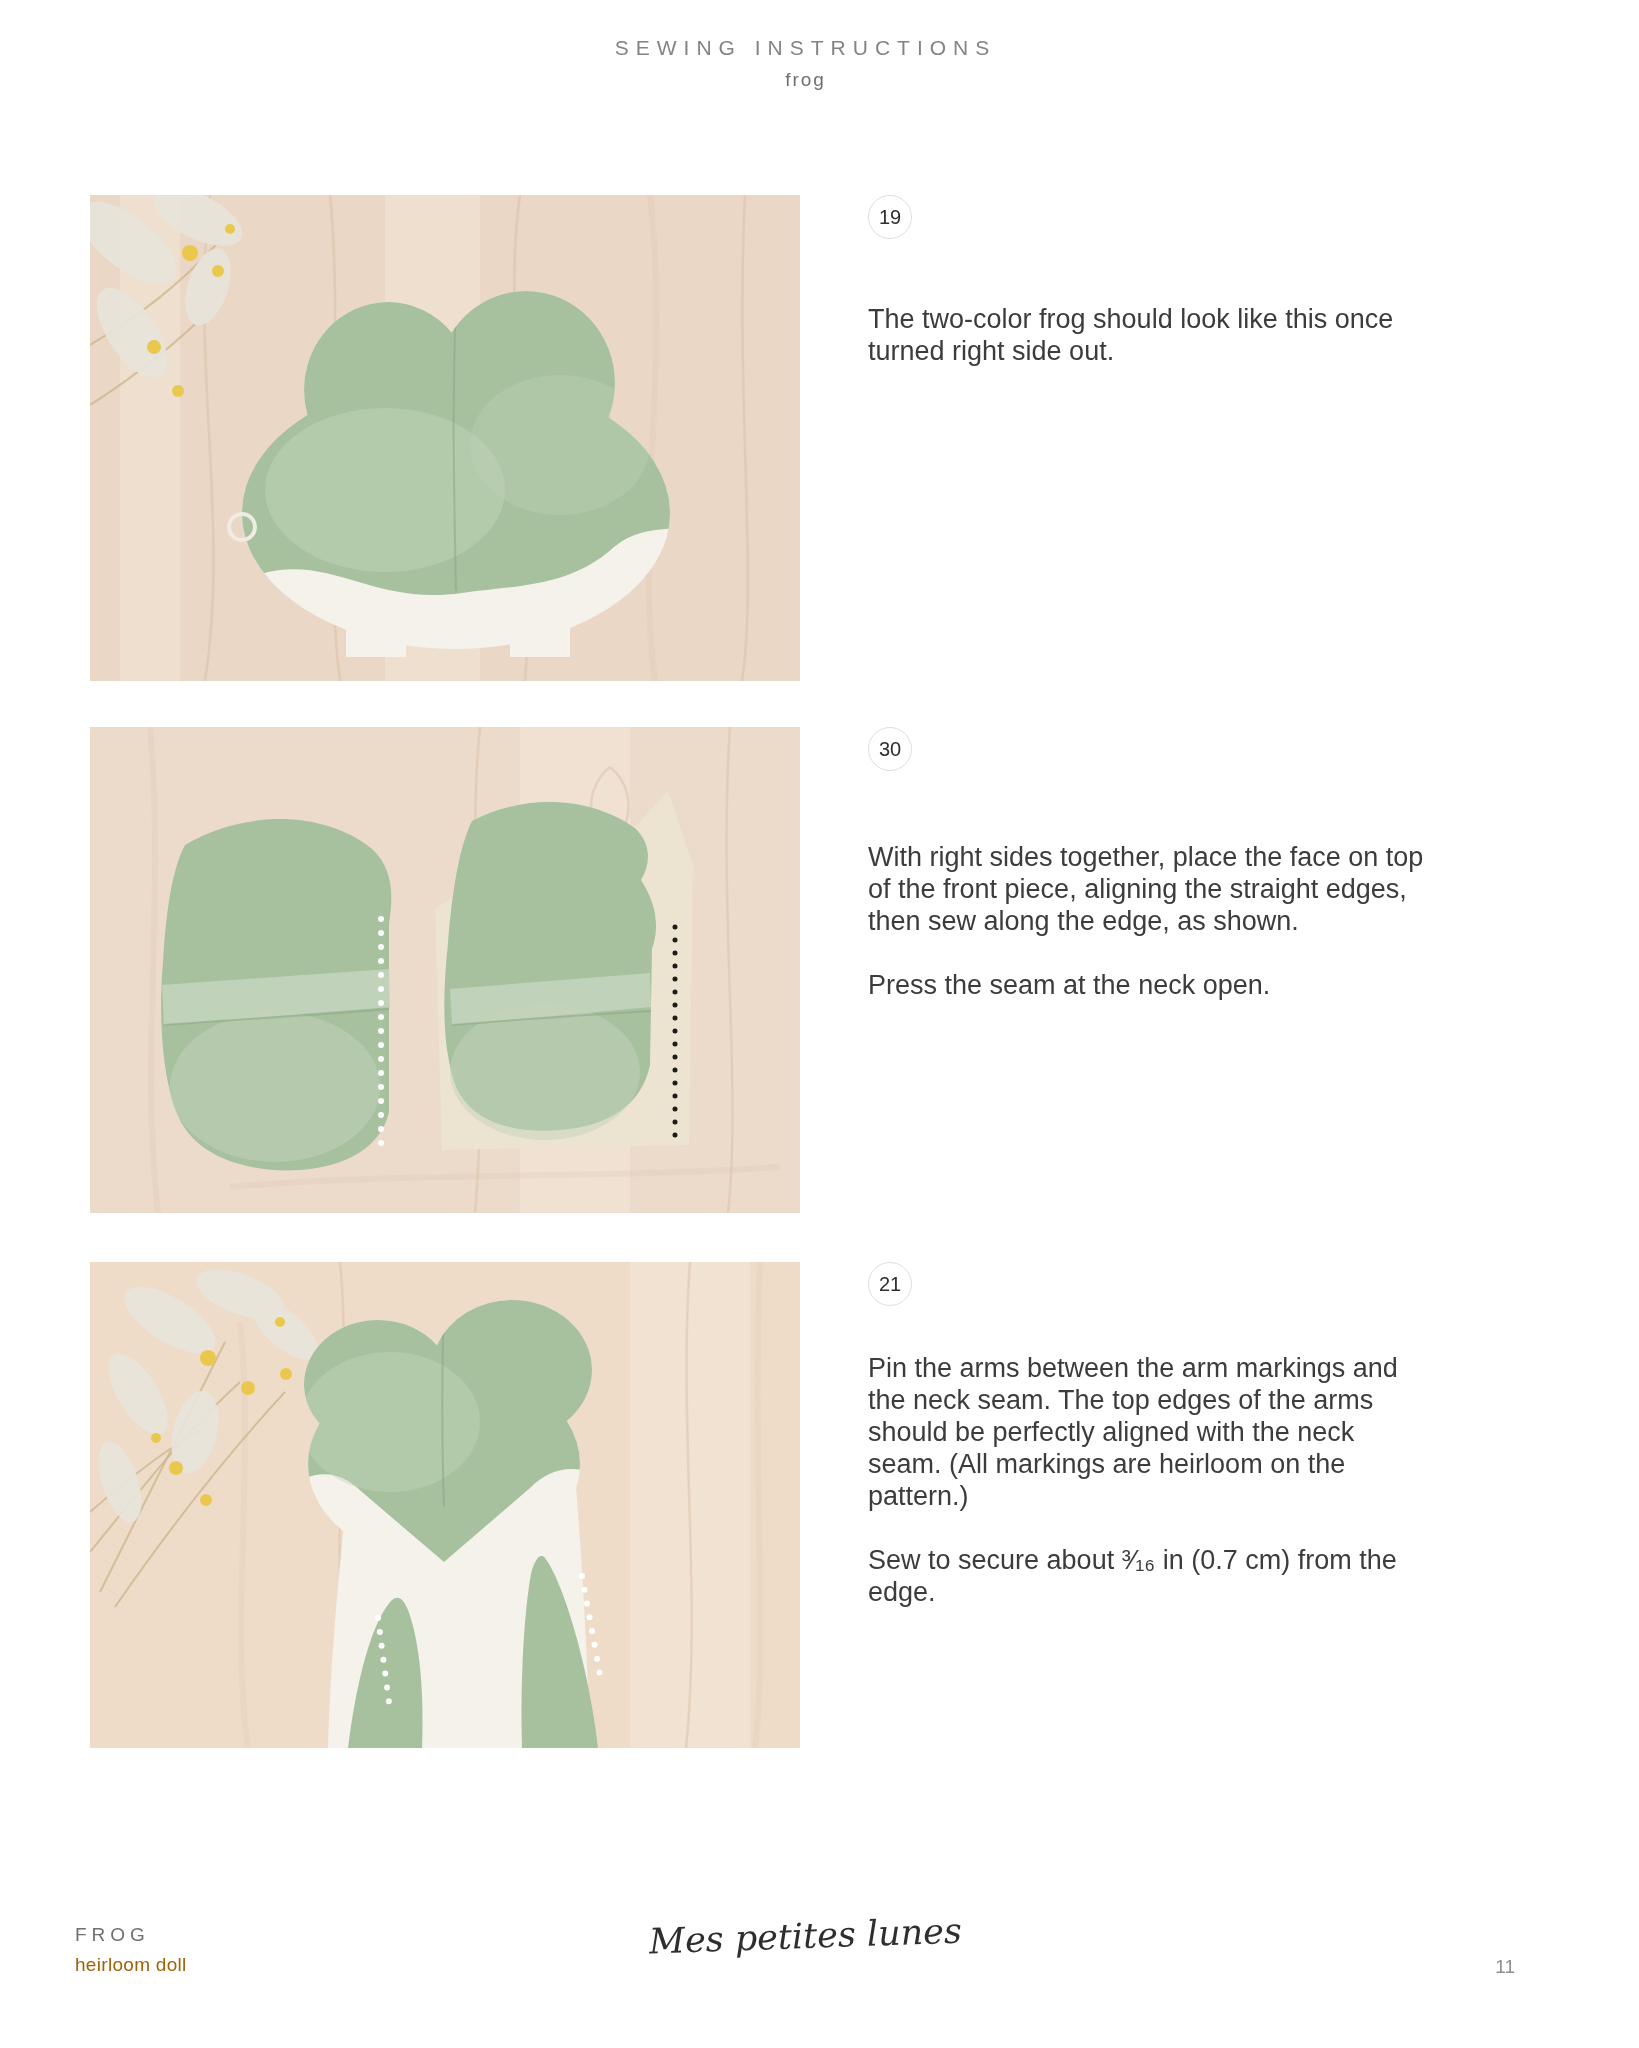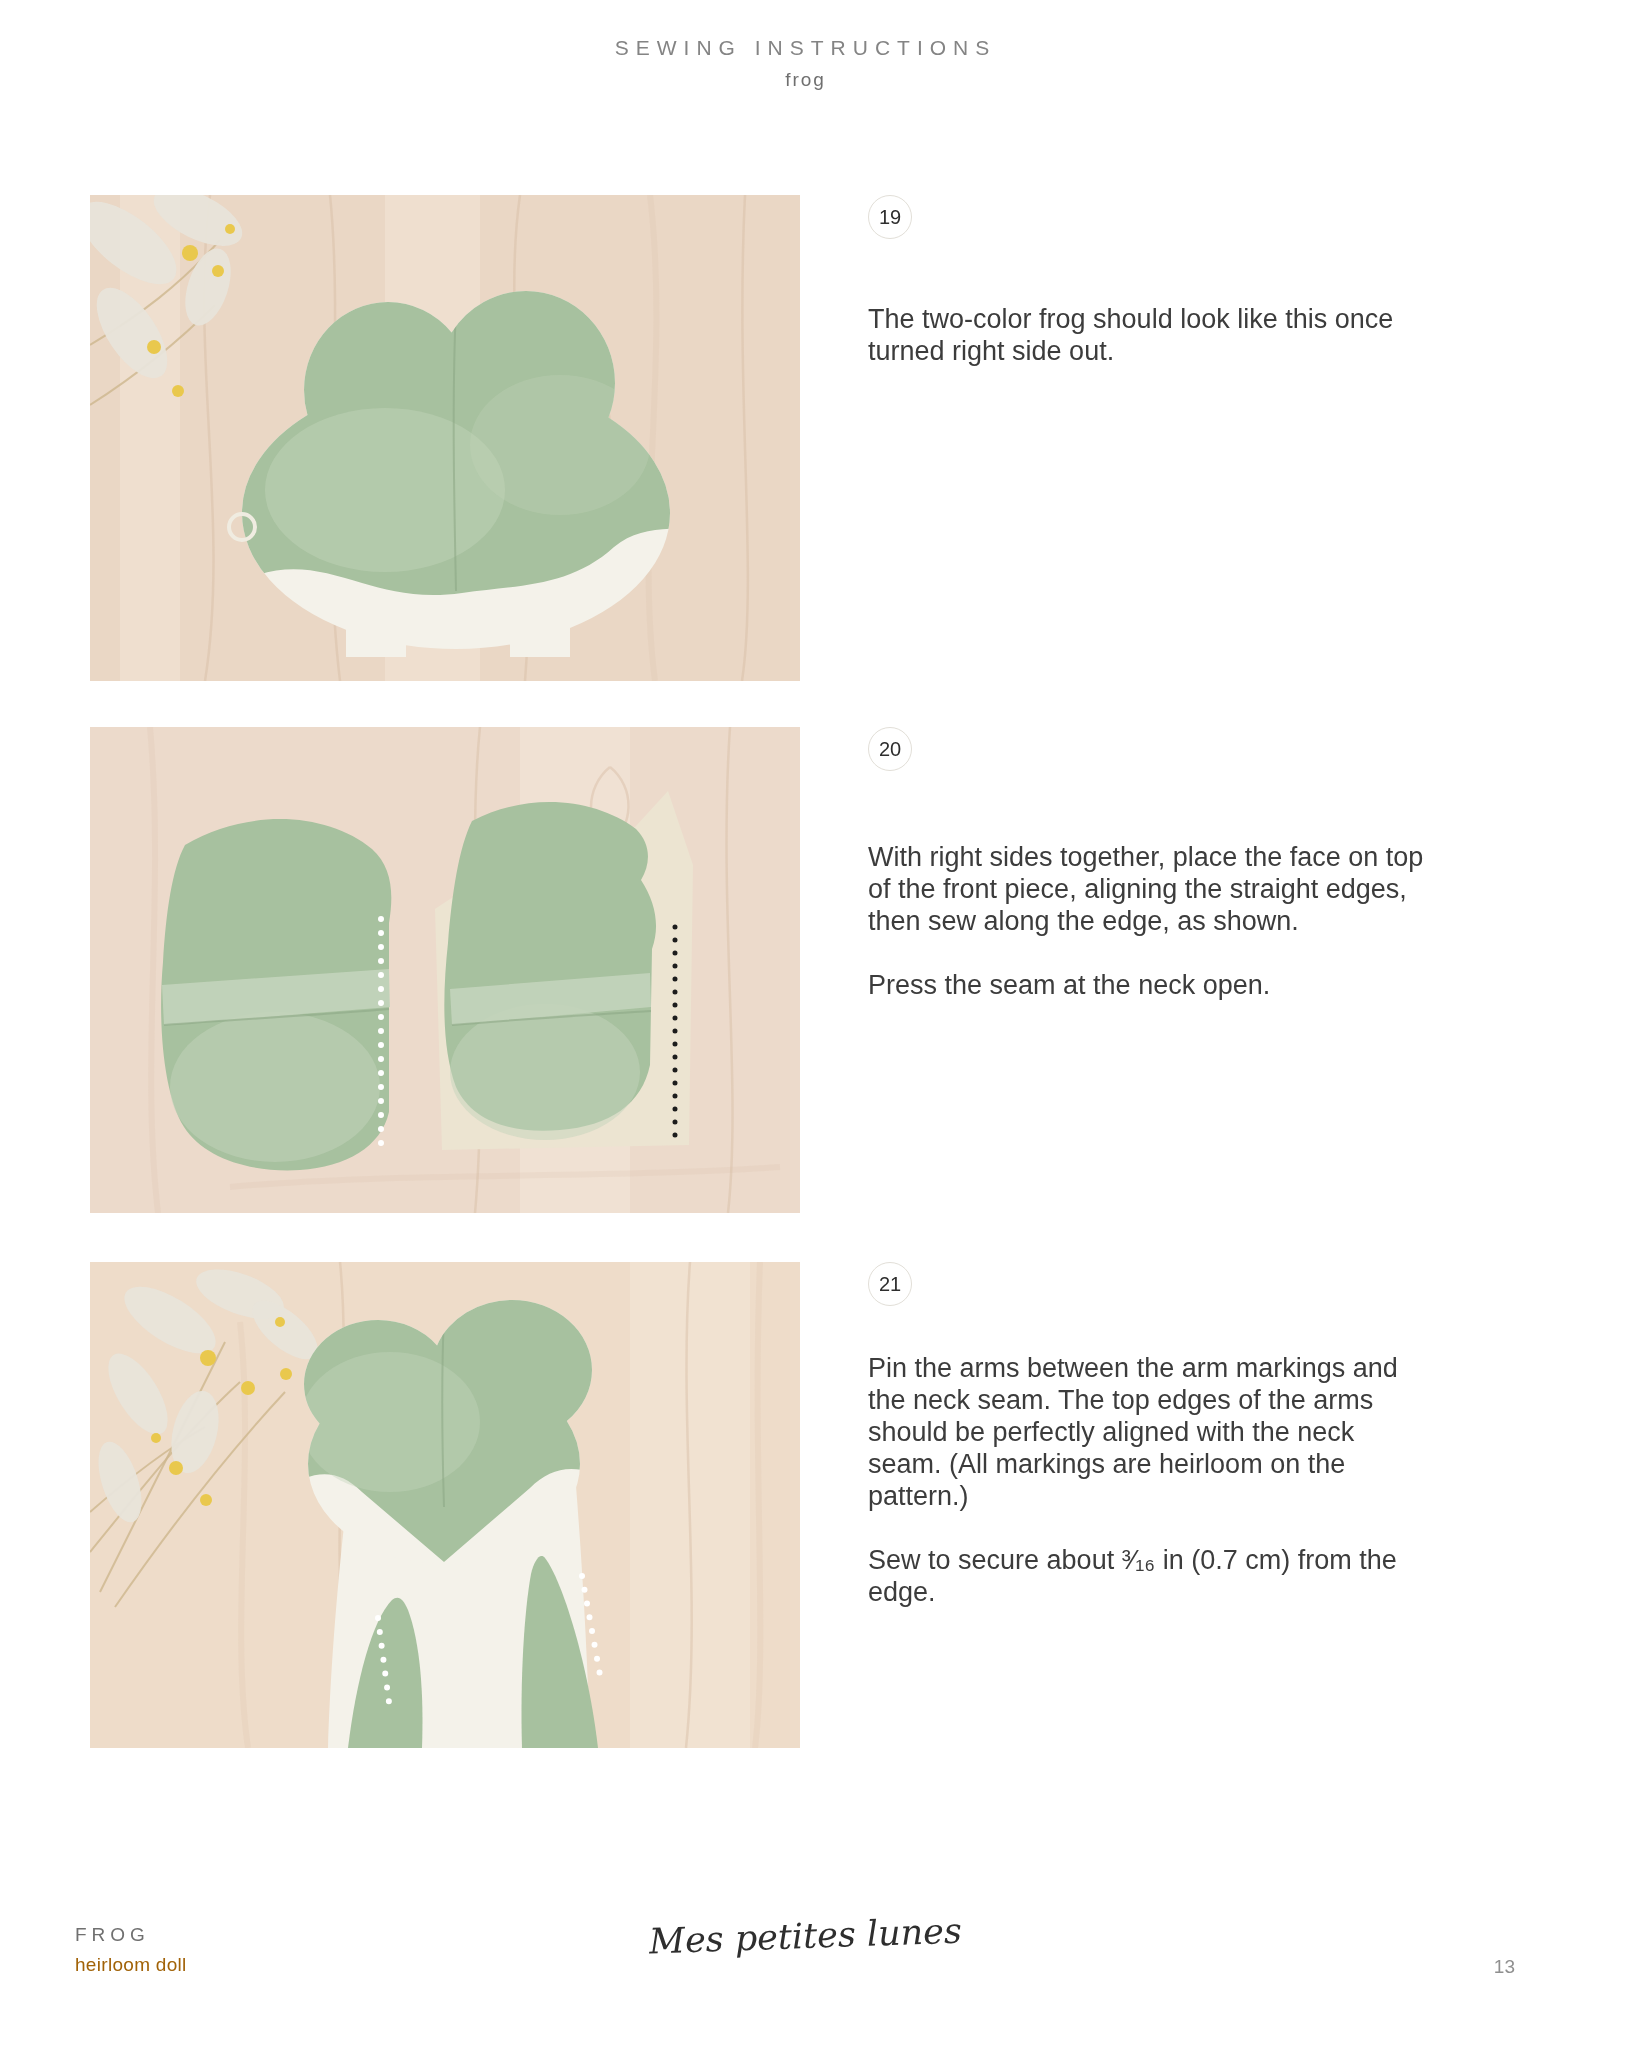--- a/index.html
+++ b/index.html
@@ -160,21 +160,21 @@
         <path class="fcream" d="M345,182 C400,145 470,105 545,100 L578,64 L603,138 L599,418 L352,423 Z"></path>
         <path class="fgreen" d="M382,94 C440,64 506,72 546,102 C561,117 561,136 551,153 C566,176 570,200 562,222 L560,338 C552,377 520,399 470,403 C420,407 382,394 366,360 C351,320 353,262 358,216 C362,166 369,120 382,94 Z"></path>
         <ellipse class="fgreen-light" cx="455" cy="345" rx="95" ry="68" opacity="0.5"></ellipse>
         <path class="fgreen-light" d="M360,262 L560,246 L561,280 L362,298 Z" opacity="0.9"></path>
         <path class="seam" d="M362,298 C430,292 500,288 561,284"></path>
         <path class="dots-black" d="M585,200 L585,412"></path>
       </g>
     </svg>
     <div class="content">
       <div class="badge">
-        <span>20</span>
+        <span>30</span>
       </div>
       <div class="text">
         <p>With right sides together, place the face on top of the front piece, aligning the straight edges, then sew along the edge, as shown.</p>
         <p>Press the seam at the neck open.</p>
       </div>
     </div>
   </div>
 
   <div class="step step-3">
     <svg class="photo" viewBox="0 0 710 486" aria-hidden="true">
@@ -236,15 +236,15 @@
         <p>Sew to secure about ³⁄₁₆ in (0.7 cm) from the edge.</p>
       </div>
     </div>
   </div>
 
   <div class="footer-left">
     <div class="footer-project">FROG</div>
     <div class="footer-project-sub">heirloom doll</div>
   </div>
   <div class="footer-brand">Mes petites lunes</div>
-  <div class="footer-page">13</div>
+  <div class="footer-page">11</div>
 
 </div>
 
 </body></html>

